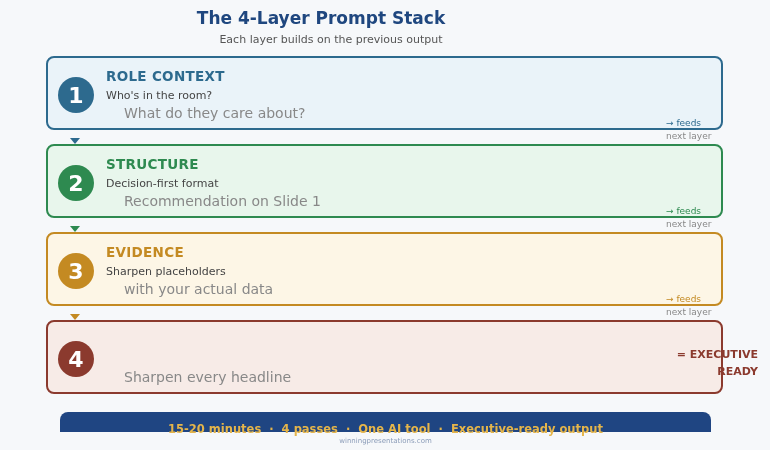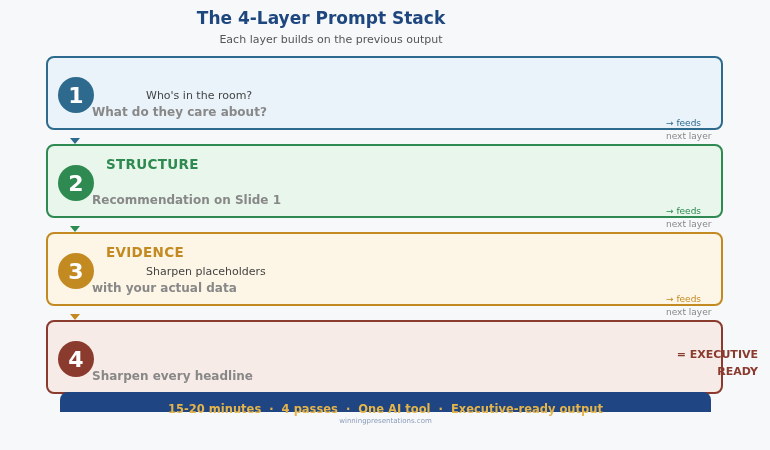--- a/index.html
+++ b/index.html
@@ -24,72 +24,74 @@
     .badge {
       position:absolute; left:10px; top:19px; width:36px; height:36px;
       border-radius:50%; color:#fff; font-weight:bold; font-size:22px;
       display:flex; align-items:center; justify-content:center;
     }
     .ltitle {
       position:absolute; left:58px; top:10px; font-weight:bold; font-size:13.5px;
       letter-spacing:0.3px;
     }
     .lline1 {
-      position:absolute; left:58px; top:31px; font-size:11px; color:#444;margin-left:40px;
+      position:absolute; left:58px; top:31px; font-size:11px; color:#444;
     }
     .lline2 {
-      position:absolute; left:44px; top:47px; font-size:12px; color:#888;font-weight:bold;
+      position:absolute; left:76px; top:47px; font-size:14px; color:#888;
     }
     .side {
       position:absolute; left:618px; top:24px; font-size:9px; line-height:13px;margin-top:35px;
     }
     .side .feeds { }
     .side .next { color:#888; }
     .side-final {
       position:absolute; left:580px; top:24px; width:130px; text-align:right;
       font-size:11px; font-weight:bold; line-height:17px; color:#8b3a2e;
     }
     .arrow {
       position:absolute; left:70px; width:0; height:0;
       border-left:5px solid transparent; border-right:5px solid transparent;
       border-top:6px solid;
     }
     .footer {
-      position:absolute; left:60px; top:392px; width:651px; height:20px;
+      position:absolute; left:60px; top:412px; width:651px; height:20px;
       background:#1f4582; border-radius:8px 8px 0 0;
     }
     .footer-main {
       position:absolute; left:0; top:10px; width:100%; text-align:center;
       font-size:11.5px; font-weight:bold; color:#e5b54a;
     }
     .footer-url {
       position:absolute; left:0; top:25px; width:100%; text-align:center;
       font-size:7px; color:#8b9cb8;
     }
   </style>
 </head>
 <body>
 
 <div class="title">The 4-Layer Prompt Stack</div>
 <div class="subtitle">Each layer builds on the previous output</div>
 
 <div class="layer" style="top:56px; border-color:#2d6a8e; background:#eaf3f9;">
   <div class="badge" style="background:#2d6a8e;">1</div>
+  <div class="ltitle" style="color:#2d6a8e;">ROLE CONTEXT</div>
   <div class="lline1">Who's in the room?</div>
   <div class="lline2">What do they care about?</div>
   <div class="side">
     <div class="feeds" style="color:#2d6a8e;">→ feeds</div>
     <div class="next">next layer</div>
   </div>
 </div>
 <div class="arrow" style="top:138px; border-top-color:#2d6a8e;"></div>
 
 <div class="layer" style="top:144px; border-color:#2e8a50; background:#e8f6ec;">
   <div class="badge" style="background:#2e8a50;">2</div>
   <div class="ltitle" style="color:#2e8a50;">STRUCTURE</div>
+  <div class="lline1">Decision-first format</div>
   <div class="lline2">Recommendation on Slide 1</div>
   <div class="side">
     <div class="feeds" style="color:#2e8a50;">→ feeds</div>
     <div class="next">next layer</div>
   </div>
 </div>
 <div class="arrow" style="top:226px; border-top-color:#2e8a50;"></div>
 
 <div class="layer" style="top:232px; border-color:#c48a22; background:#fdf6e6;">
   <div class="badge" style="background:#c48a22;">3</div>

